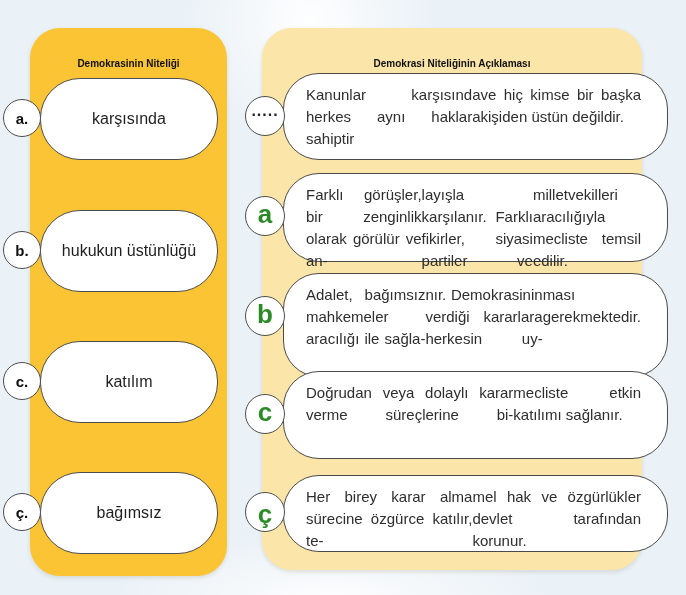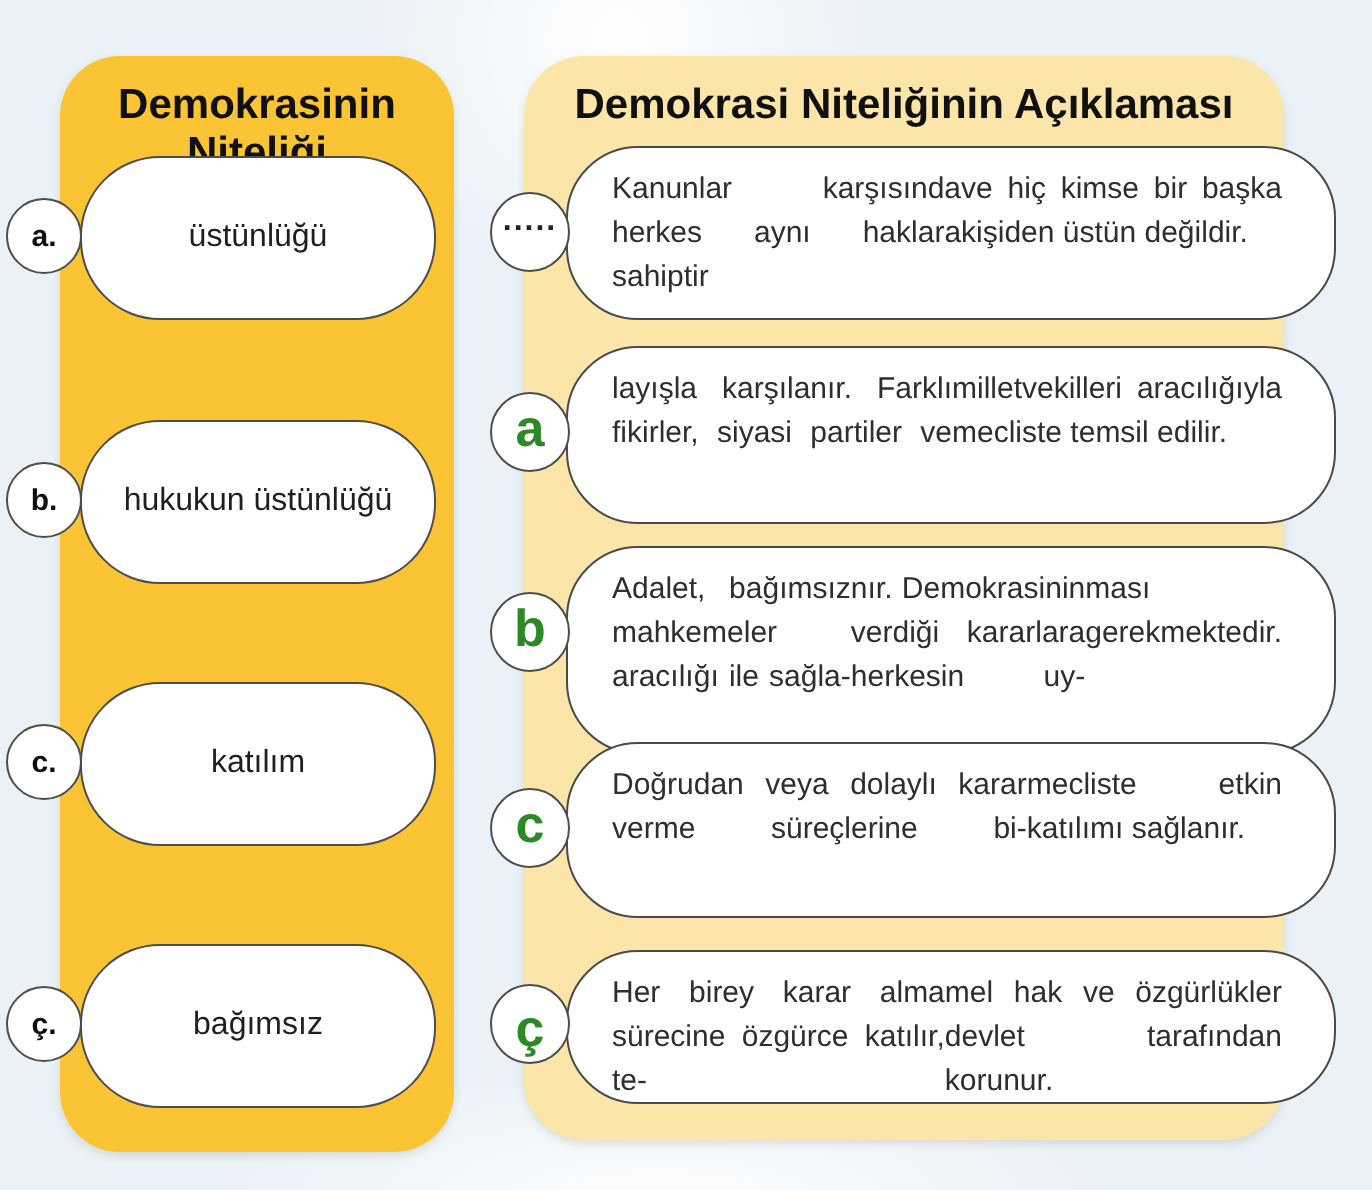--- a/index.html
+++ b/index.html
@@ -16,22 +16,22 @@
   .panel{position:absolute;border-radius:30px;box-shadow:0 2px 4px rgba(120,110,60,.18);}
   .panel-left{
     left:30px;top:28px;width:197px;height:548px;
     background:var(--left-panel,#fbc434);
   }
   .panel-right{
     left:262px;top:28px;width:380px;height:542px;
     background:var(--right-panel,#fbe5a8);
   }
   .panel-title{
-    margin:0;padding-top:13px;text-align:center;
-    font-size:21px;font-weight:bold;color:#101010;
+    margin:0;padding-top:30px;text-align:center;
+    font-size:10px;font-weight:bold;color:#101010;
   }
   
   .pill{
     position:absolute;left:40px;width:176px;height:80px;
     background:#fff;border:1.2px solid #4d4d4d;border-radius:40px;
     display:flex;align-items:center;justify-content:center;
   }
   .pill span{font-size:16px;color:#1f1f1f;}
   .pill-0{top:78px}.pill-1{top:210px}.pill-2{top:341px}.pill-3{top:472px}
   .lcircle{
@@ -68,21 +68,21 @@
 </head>
 <body>
 
 <div>
 
   <section class="panel panel-left">
     <h2 class="panel-title">Demokrasinin Niteliği</h2>
   </section>
 
   <div class="pill pill-0">
-    <span>üstünlüğü</span>
+    <span>karşısında</span>
   </div>
   <div class="pill pill-1">
     <span>hukukun üstünlüğü</span>
   </div>
   <div class="pill pill-2">
     <span>katılım</span>
   </div>
   <div class="pill pill-3">
     <span>bağımsız</span>
   </div>
@@ -94,20 +94,21 @@
 
   <section class="panel panel-right">
     <h2 class="panel-title">Demokrasi Niteliğinin Açıklaması</h2>
   </section>
 
   <div class="bubble bb-0">
     <div class="line">Kanunlar karşısında herkes aynı haklara sahiptir</div>
     <div class="line last">ve hiç kimse bir başka kişiden üstün değildir.</div>
   </div>
   <div class="bubble bb-1">
+    <div class="line">Farklı görüşler, bir zenginlik olarak görülür ve an-</div>
     <div class="line">layışla karşılanır. Farklı fikirler, siyasi partiler ve</div>
     <div class="line last">milletvekilleri aracılığıyla mecliste temsil edilir.</div>
   </div>
   <div class="bubble bb-2">
     <div class="line">Adalet, bağımsız mahkemeler aracılığı ile sağla-</div>
     <div class="line">nır. Demokrasinin verdiği kararlara herkesin uy-</div>
     <div class="line last">ması gerekmektedir.</div>
   </div>
   <div class="bubble bb-3">
     <div class="line">Doğrudan veya dolaylı karar verme süreçlerine bi-</div>

